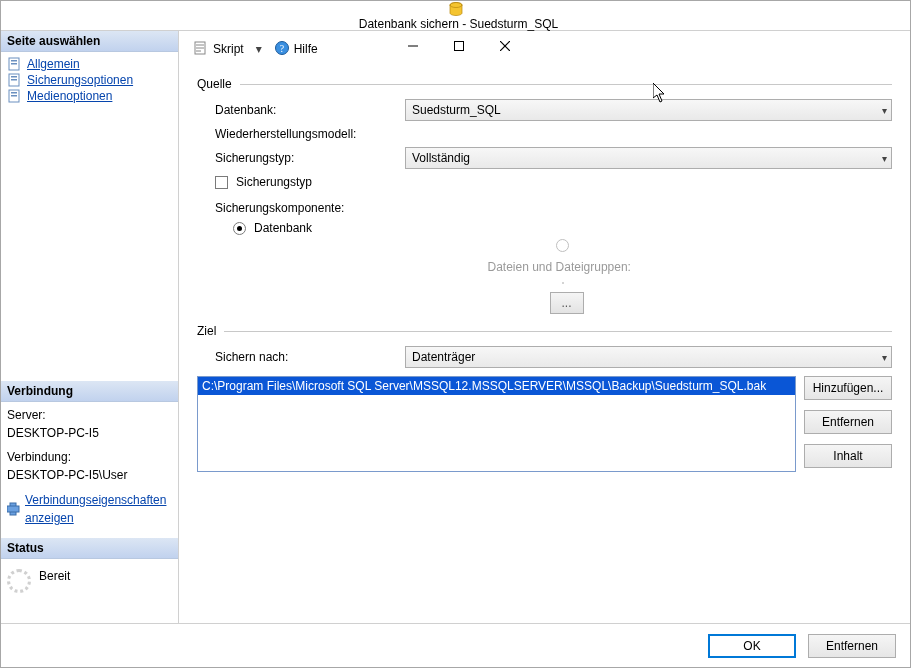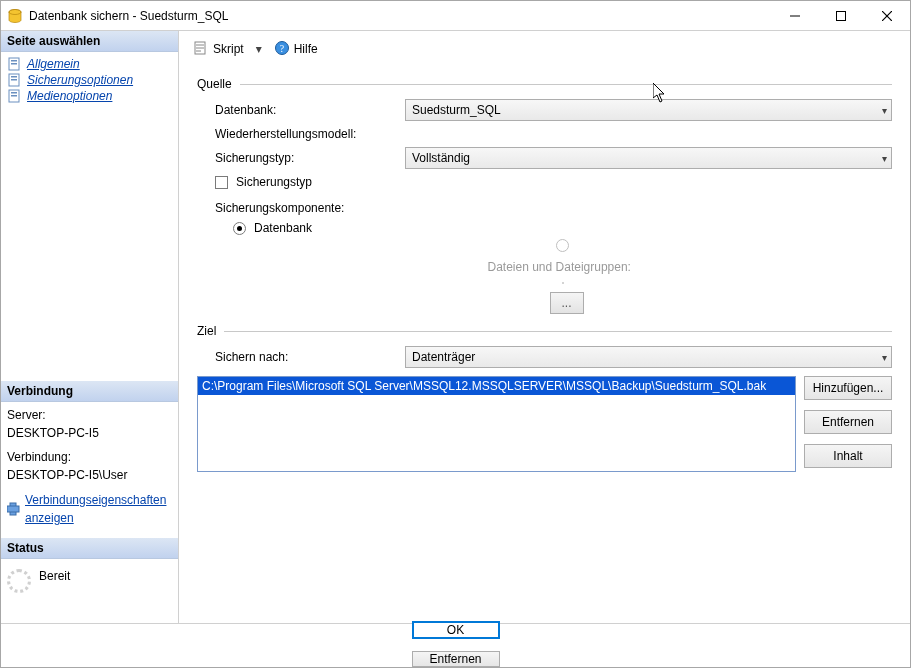--- a/index.html
+++ b/index.html
@@ -18,20 +18,21 @@
     display: flex; flex-direction: column;
     background: #fff;
   }
   
   .titlebar {
     height: 30px;
     display: flex; align-items: center;
     padding-left: 6px;
     background: #fff;
     border-bottom: 1px solid #d0d0d0;
+    flex-direction: column;
   }
   .titlebar .app-icon {
     width: 16px; height: 16px; margin-right: 6px;
   }
   .titlebar .title {
     flex: 1; font-size: 12px; color: #000;
   }
   .win-controls { display: flex; }
   .win-btn {
     width: 46px; height: 29px;
@@ -54,21 +55,20 @@
   }
   .side-header {
     background: linear-gradient(#dce6f4,#c1d2ee);
     font-weight: bold;
     padding: 3px 6px;
     border-bottom: 1px solid #b8c8e0;
     font-size: 12px;
   }
   .side-section {
     padding: 4px 2px;
-    font-style: italic;
   }
   .side-item {
     display: flex; align-items: center;
     padding: 1px 4px;
     cursor: default;
   }
   .side-item .icn {
     width: 16px; height: 14px; margin-right: 4px;
     display: inline-flex; align-items: center; justify-content: center;
   }
@@ -218,21 +218,21 @@
     display: flex; align-items: center; justify-content: center;
     font-size: 12px;
     cursor: default;
     padding: 0 6px;
   }
   
   .footer {
     height: 44px;
     border-top: 1px solid #d0d0d0;
     display: flex; align-items: center; justify-content: flex-end;
-    padding: 0 14px; gap: 12px; flex-direction: column;
+    padding: 0 14px; gap: 12px;
   }
   .footer .std-btn { width: 88px; }
   .footer .std-btn.primary { border: 2px solid #0078d7; background: #fff; }
   .cursor-arrow {
     position: absolute; left: 653px; top: 83px; pointer-events: none;
   }
   .link-blue { color: #0645ad; text-decoration: underline; cursor: pointer; }
 </style>
 </head>
 <body>

